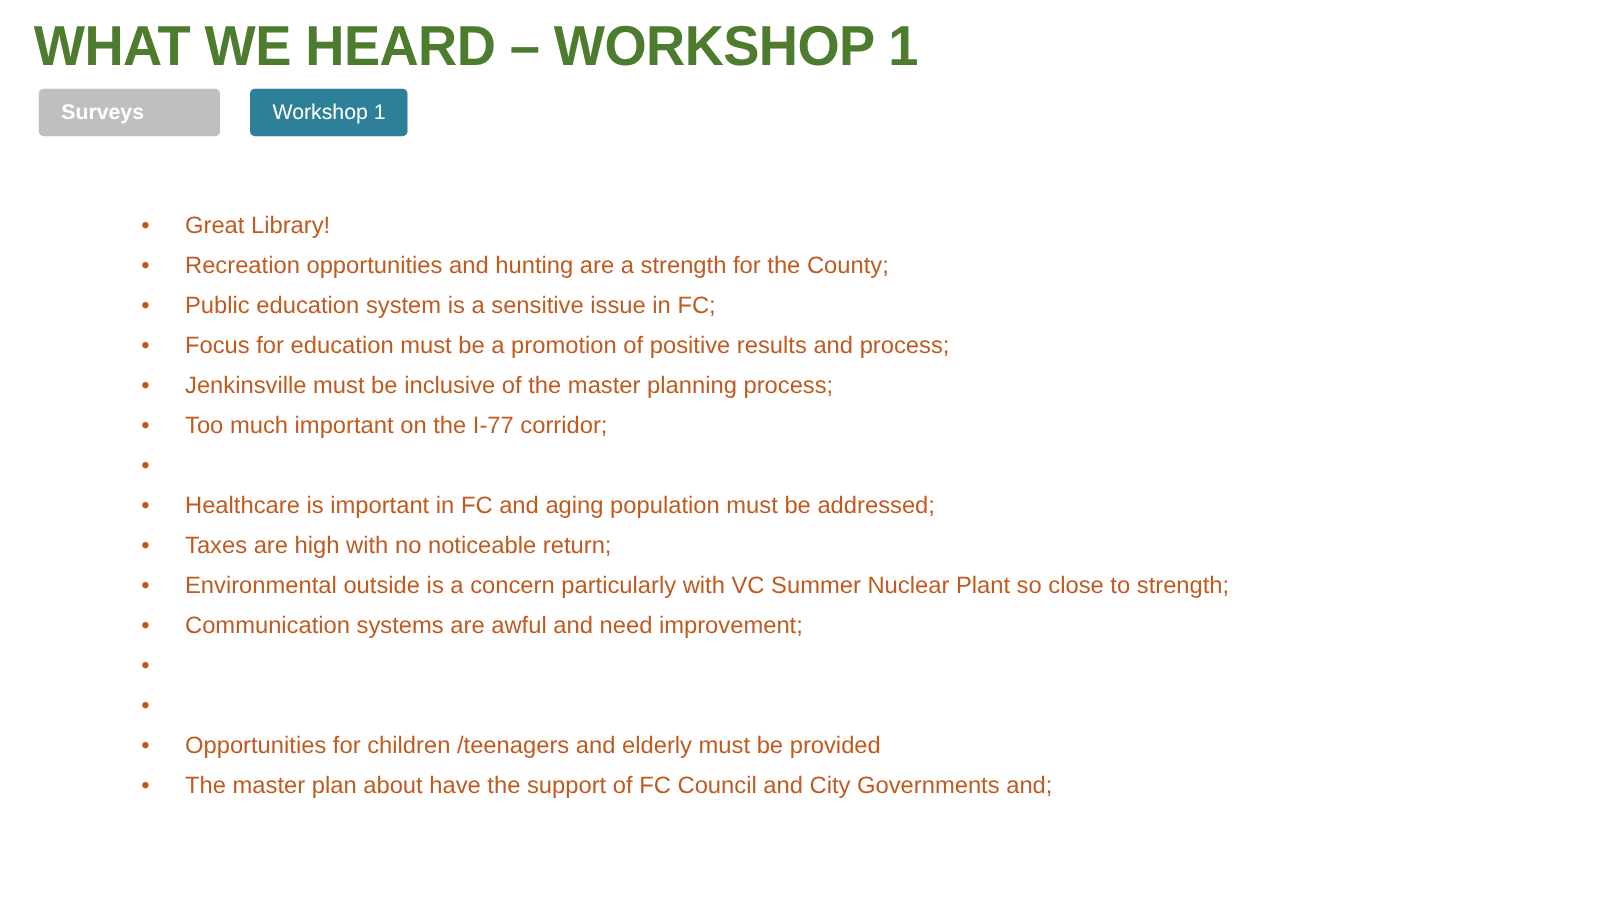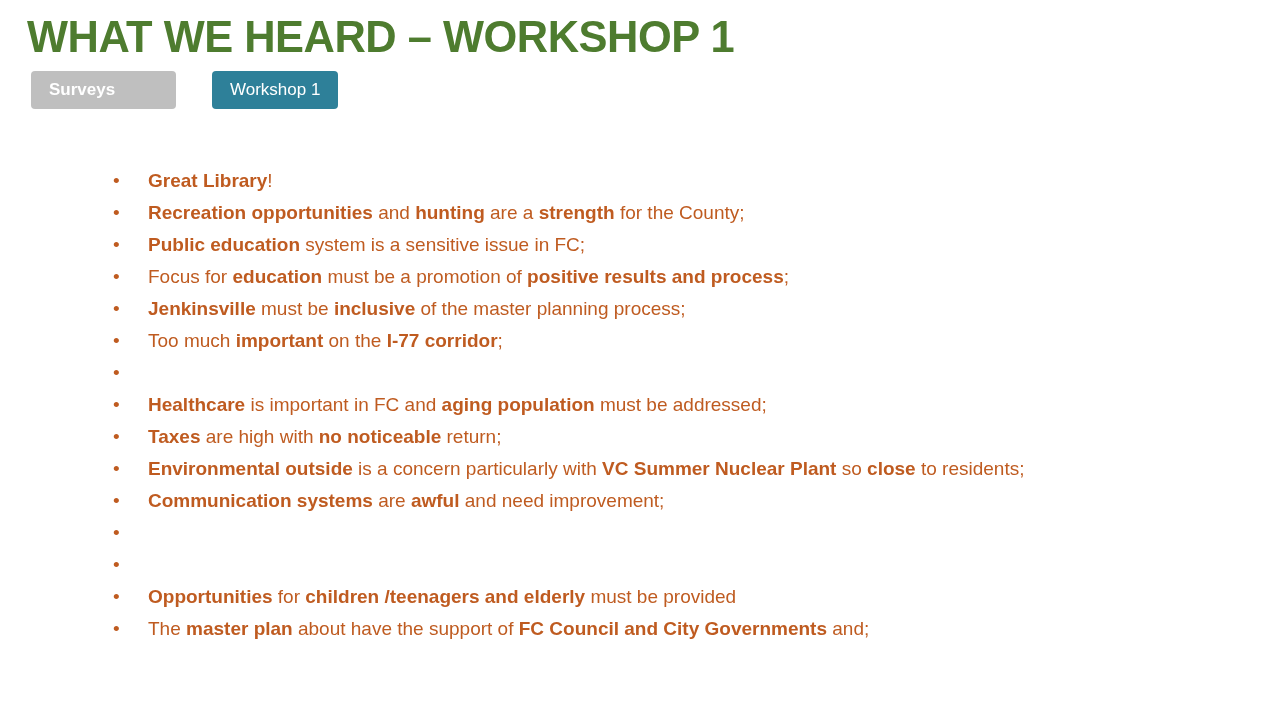--- a/index.html
+++ b/index.html
@@ -31,21 +31,21 @@
     white-space: nowrap;
   }
 
   
   #tab-strip {
     position: absolute;
     left: 31px;
     top: 71px;
     display: flex;
     align-items: flex-start;
-    gap: 24px;
+    gap: 12px;
   }
   .tab {
     border-radius: 4px;
     color: #ffffff;
     font-size: 17px;
     line-height: 19px;
     padding: 9px 18px 10px 18px;
     white-space: nowrap;
     box-sizing: border-box;
     text-align: left;
@@ -83,21 +83,21 @@
     text-align: left;
     padding-left: 3px;
     font-size: 19px;
     line-height: 26px;
     box-sizing: border-box;
   }
   .bullet-text {
     flex: 1 1 auto;
   }
   .bullet-text b {
-    font-weight: bold;
+    font-weight: normal;
   }
 </style>
 </head>
 <body>
 
 <div id="slide-title">WHAT WE HEARD – WORKSHOP 1</div>
 
 <div id="tab-strip">
   <div class="tab tab-inactive">Surveys</div>
   <div class="tab tab-active">Workshop 1</div>
@@ -134,21 +134,21 @@
     <div class="bullet-row">
       <span class="bullet-marker">•</span>
       <span class="bullet-text"><b>Healthcare</b><span> is important in FC and </span><b>aging population</b><span> must be addressed;</span></span>
     </div>
     <div class="bullet-row">
       <span class="bullet-marker">•</span>
       <span class="bullet-text"><b>Taxes</b><span> are high with </span><b>no noticeable</b><span> return;</span></span>
     </div>
     <div class="bullet-row">
       <span class="bullet-marker">•</span>
-      <span class="bullet-text"><b>Environmental outside</b><span> is a concern particularly with </span><b>VC Summer Nuclear Plant</b><span> so </span><b>close</b><span> to residents;</span></span>
+      <span class="bullet-text"><b>Environmental outside</b><span> is a concern particularly with </span><b>VC Summer Nuclear Plant</b><span> so </span><b>close</b><span> to strength;</span></span>
     </div>
     <div class="bullet-row">
       <span class="bullet-marker">•</span>
       <span class="bullet-text"><b>Communication systems</b><span> are </span><b>awful</b><span> and need improvement;</span></span>
     </div>
     <div class="bullet-row">
       <span class="bullet-marker">•</span>
     </div>
     <div class="bullet-row">
       <span class="bullet-marker">•</span>

